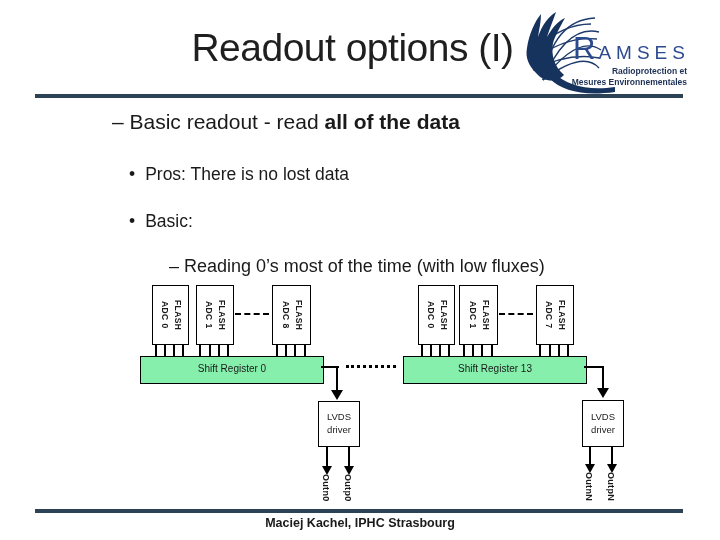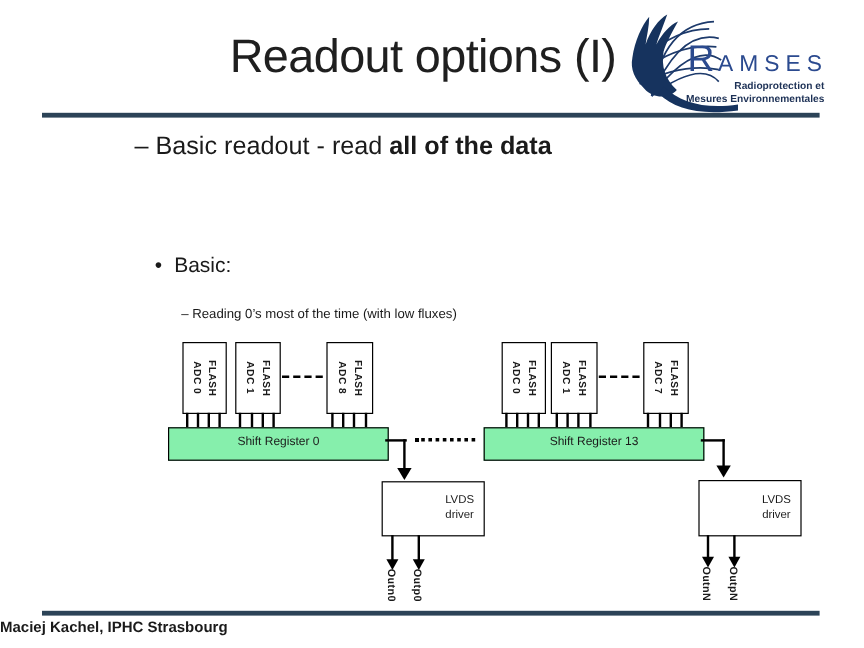--- a/index.html
+++ b/index.html
@@ -25,39 +25,39 @@
   .ramses-word .rest { font-size:19px; letter-spacing:5px; }
   .tagline { position:absolute; right:8px; text-align:right; font-size:8.5px; font-weight:700; color:#1c3055; white-space:nowrap; }
   .tag1 { top:58px; }
   .tag2 { top:69px; }
 
   
   .l1 { left:88px; top:110px; font-size:21px;margin-left:24px; }
   .l1 b { font-weight:700; }
   .l2 { left:129px; top:164px; font-size:17.5px; }
   .l3 { left:129px; top:211px; font-size:17.5px; }
-  .l4 { left:151px; top:256px; font-size:11px; }
+  .l4 { left:169px; top:256px; font-size:18px; }
   .marker { display:inline-block; margin-right:10px; }
 
   
   .adc { border:1.5px solid #000; background:#fff; display:flex; align-items:center; justify-content:center; }
   .vtext { writing-mode:vertical-rl; white-space:pre-line; text-align:center; font-size:8.5px; font-weight:600; line-height:13px; letter-spacing:0.4px; }
   .pins { height:12px; background-image:linear-gradient(#000,#000),linear-gradient(#000,#000),linear-gradient(#000,#000),linear-gradient(#000,#000); background-size:2px 100%; background-repeat:no-repeat; background-position:10% 0,37% 0,64% 0,90% 0; }
   .reg { border:1.5px solid #000; background:#86efac; font-size:10px; text-align:center; line-height:24px; }
-  .lvds { border:1.5px solid #000; background:#fff; font-size:9.5px; line-height:1.35; white-space:pre-line; display:flex; align-items:center; justify-content:center; text-align:center;padding-left:44px; }
+  .lvds { border:1.5px solid #000; background:#fff; font-size:9.5px; line-height:1.35; white-space:pre-line; display:flex; align-items:center; justify-content:center; text-align:center; }
   .hline { background:#000; height:2px; }
   .vline { background:#000; width:2px; }
   .arrow-down { width:0; height:0; border-left:6px solid transparent; border-right:6px solid transparent; border-top:10px solid #000; }
   .arrow-down.sm { border-left-width:5px; border-right-width:5px; border-top-width:9px; }
   .dash-gap { border-top:2px dashed #000; }
   .dot-run { border-top:3px dotted #000; }
   .outlabel { writing-mode:vertical-rl; font-size:9px; font-weight:700; letter-spacing:0.3px; }
 
   
-  .footer { left:0; right:0; top:516px; text-align:left; font-size:12.5px; font-weight:700; }
+  .footer { left:0; right:0; top:516px; text-align:center; font-size:12.5px; font-weight:700; }
 </style>
 </head>
 <body>
 
 <div class="slide">
 
   <div class="abs logo">
     <svg width="100" height="90" viewBox="0 0 100 90">
       <g fill="none" stroke="#1d3a6b" stroke-width="1.4">
         <path d="M20,72 Q30,12 72,10"></path>
@@ -77,20 +77,23 @@
     <div class="tagline tag1">Radioprotection et</div>
     <div class="tagline tag2">Mesures Environnementales</div>
   </div>
 
   <div class="abs title">Readout options (I)</div>
 
   <div class="abs rule rule-top"></div>
 
   <div class="abs l1">
     <span>– Basic readout - read </span><b>all of the data</b>
+  </div>
+  <div class="abs l2">
+    <span class="marker">•</span><span>Pros: There is no lost data</span>
   </div>
   <div class="abs l3">
     <span class="marker">•</span><span>Basic:</span>
   </div>
   <div class="abs l4">– Reading 0’s most of the time (with low fluxes)</div>
 
   <div>
 
     <div class="abs adc" style="left:152px;top:285px;width:35px;height:58px;">
       <div class="vtext">FLASH

